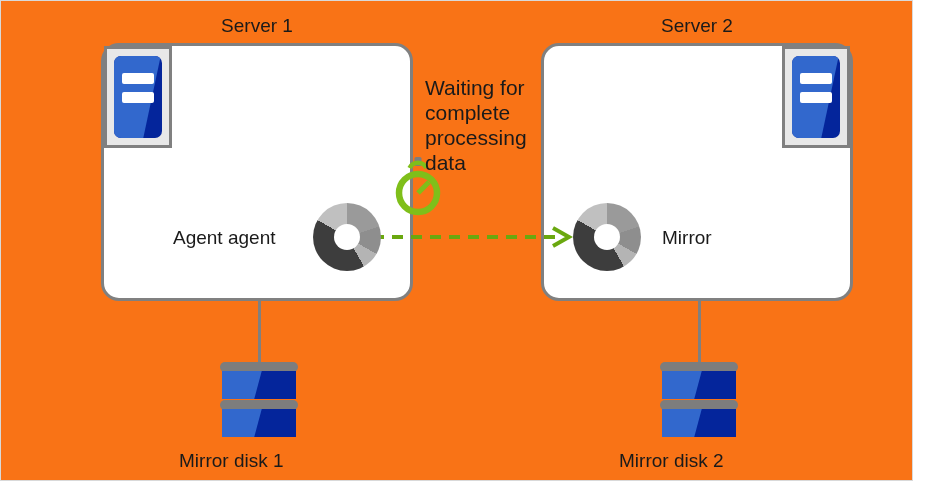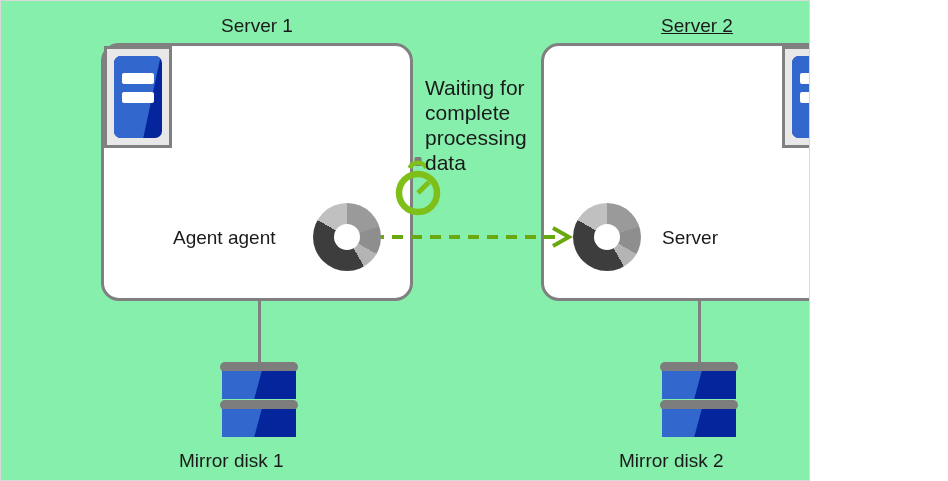--- a/index.html
+++ b/index.html
@@ -2,23 +2,23 @@
 <html><head>
 <meta charset="utf-8">
 <style>
   html, body {
     margin: 0;
     padding: 0;
     background: #ffffff;
   }
   #canvas {
     position: relative;
-    width: 810px;
+    width: 913px;
     height: 481px;
-    background: #86efac;
+    background: #f97316;
     border: 1px solid #d9d9d9;
     box-sizing: border-box;
     font-family: "Liberation Sans", sans-serif;
     overflow: hidden;
   }
 
   
   .server-box {
     position: absolute;
     border: 3px solid #808080;
@@ -30,21 +30,21 @@
   #server2-box { left: 540px; top: 42px;  width: 312px; height: 258px; }
 
   .server-title {
     position: absolute;
     font-size: 19px;
     color: #1a1a1a;
     white-space: nowrap;
     text-align: center;
   }
   #server1-title { left: 100px; top: 14px; width: 312px; }
-  #server2-title { left: 540px; top: 14px; width: 312px; text-decoration: underline; }
+  #server2-title { left: 540px; top: 14px; width: 312px; }
 
   
   .srv-icon {
     position: absolute;
     width: 68px;
     height: 102px;
     background: #e8e8e8;
     border: 3px solid #808080;
     box-sizing: border-box;
     z-index: 4;
@@ -246,21 +246,21 @@
 
   <div class="srv-icon" id="server2-icon">
     <div class="chip">
       <div class="bar b1"></div>
       <div class="bar b2"></div>
     </div>
   </div>
 
   <div class="agent-icon" id="agent2-icon"></div>
 
-  <div class="agent-label" id="agent2-label">Server</div>
+  <div class="agent-label" id="agent2-label">Mirror</div>
 
   <div class="drop-line" id="line2"></div>
 
   <div class="disk" id="disk2">
     <div class="platter-bar bar1"></div>
     <div class="platter-body body1"></div>
     <div class="platter-bar bar2"></div>
     <div class="platter-body body2"></div>
   </div>
 

